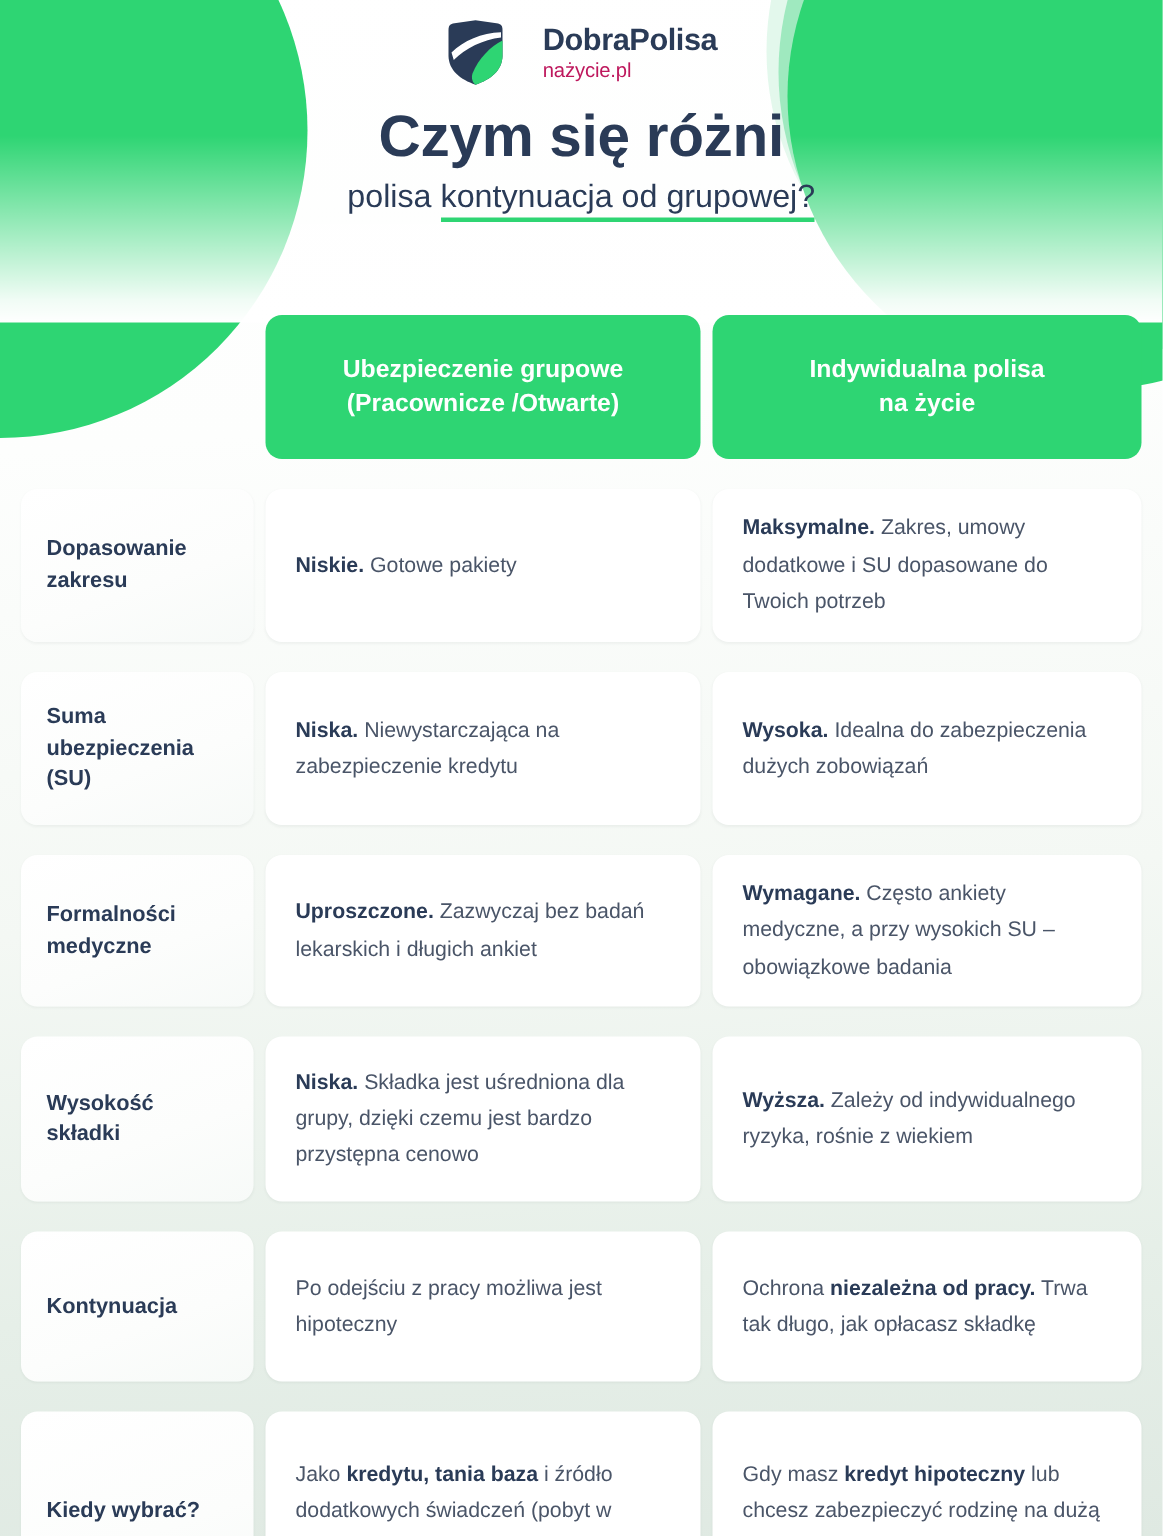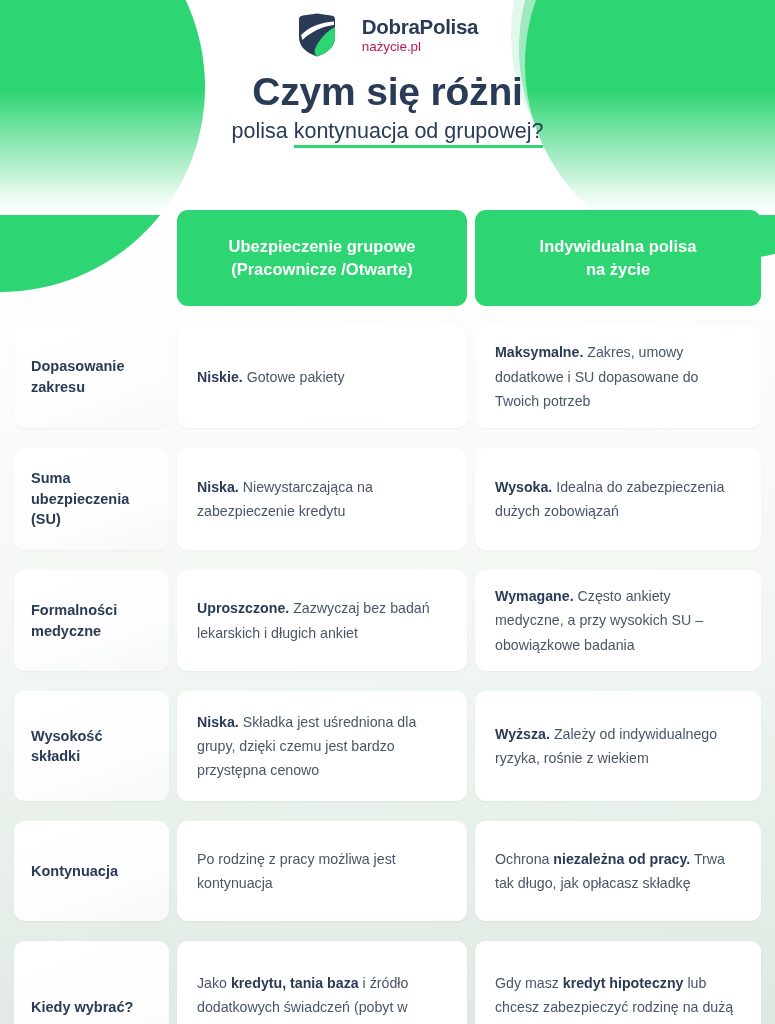--- a/index.html
+++ b/index.html
@@ -237,21 +237,21 @@
           <span><b>Niska.</b><span> Składka jest uśredniona dla grupy, dzięki czemu jest bardzo przystępna cenowo</span></span>
         </div>
       <div class="cell body col-b">
           <span><b>Wyższa.</b><span> Zależy od indywidualnego ryzyka, rośnie z wiekiem</span></span>
         </div>
     </div>
 
     <div class="row r5">
       <div class="cell label col-label">Kontynuacja</div>
       <div class="cell body col-a">
-          <span><span>Po rodzinę z pracy możliwa jest kontynuacja</span></span>
+          <span><span>Po odejściu z pracy możliwa jest hipoteczny</span></span>
         </div>
       <div class="cell body col-b">
           <span><span>Ochrona </span><b>niezależna od pracy.</b><span> Trwa tak długo, jak opłacasz składkę</span></span>
         </div>
     </div>
 
     <div class="row r6">
       <div class="cell label col-label">Kiedy wybrać?</div>
       <div class="cell body col-a">
           <span><span>Jako </span><b>kredytu, tania baza</b><span> i źródło dodatkowych świadczeń (pobyt w szpitalu, urodzenie dziecka)</span></span>

